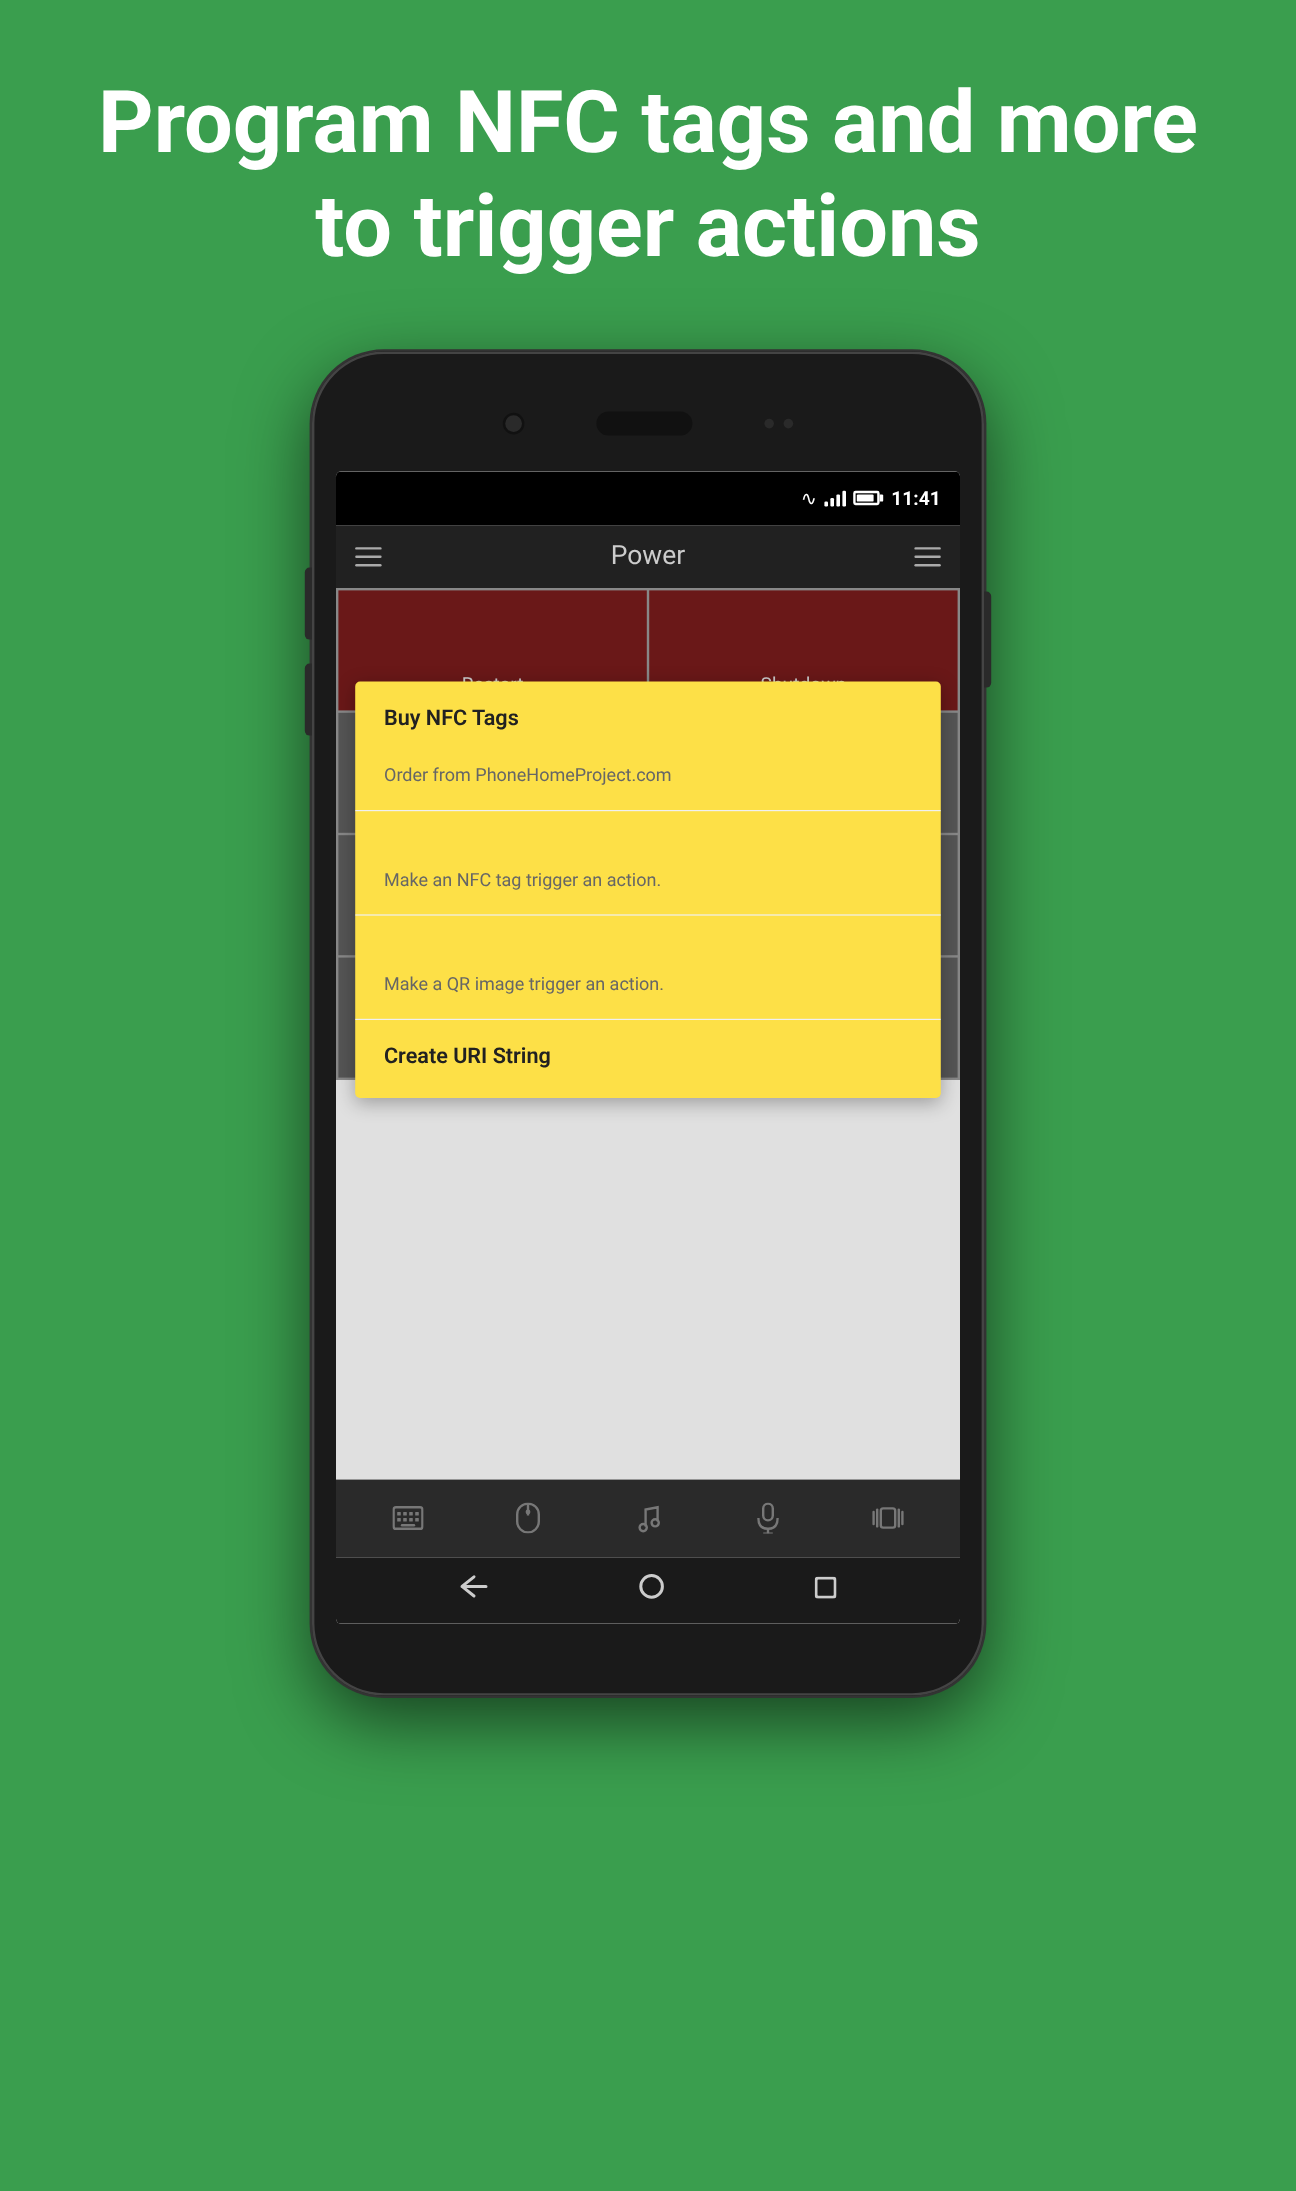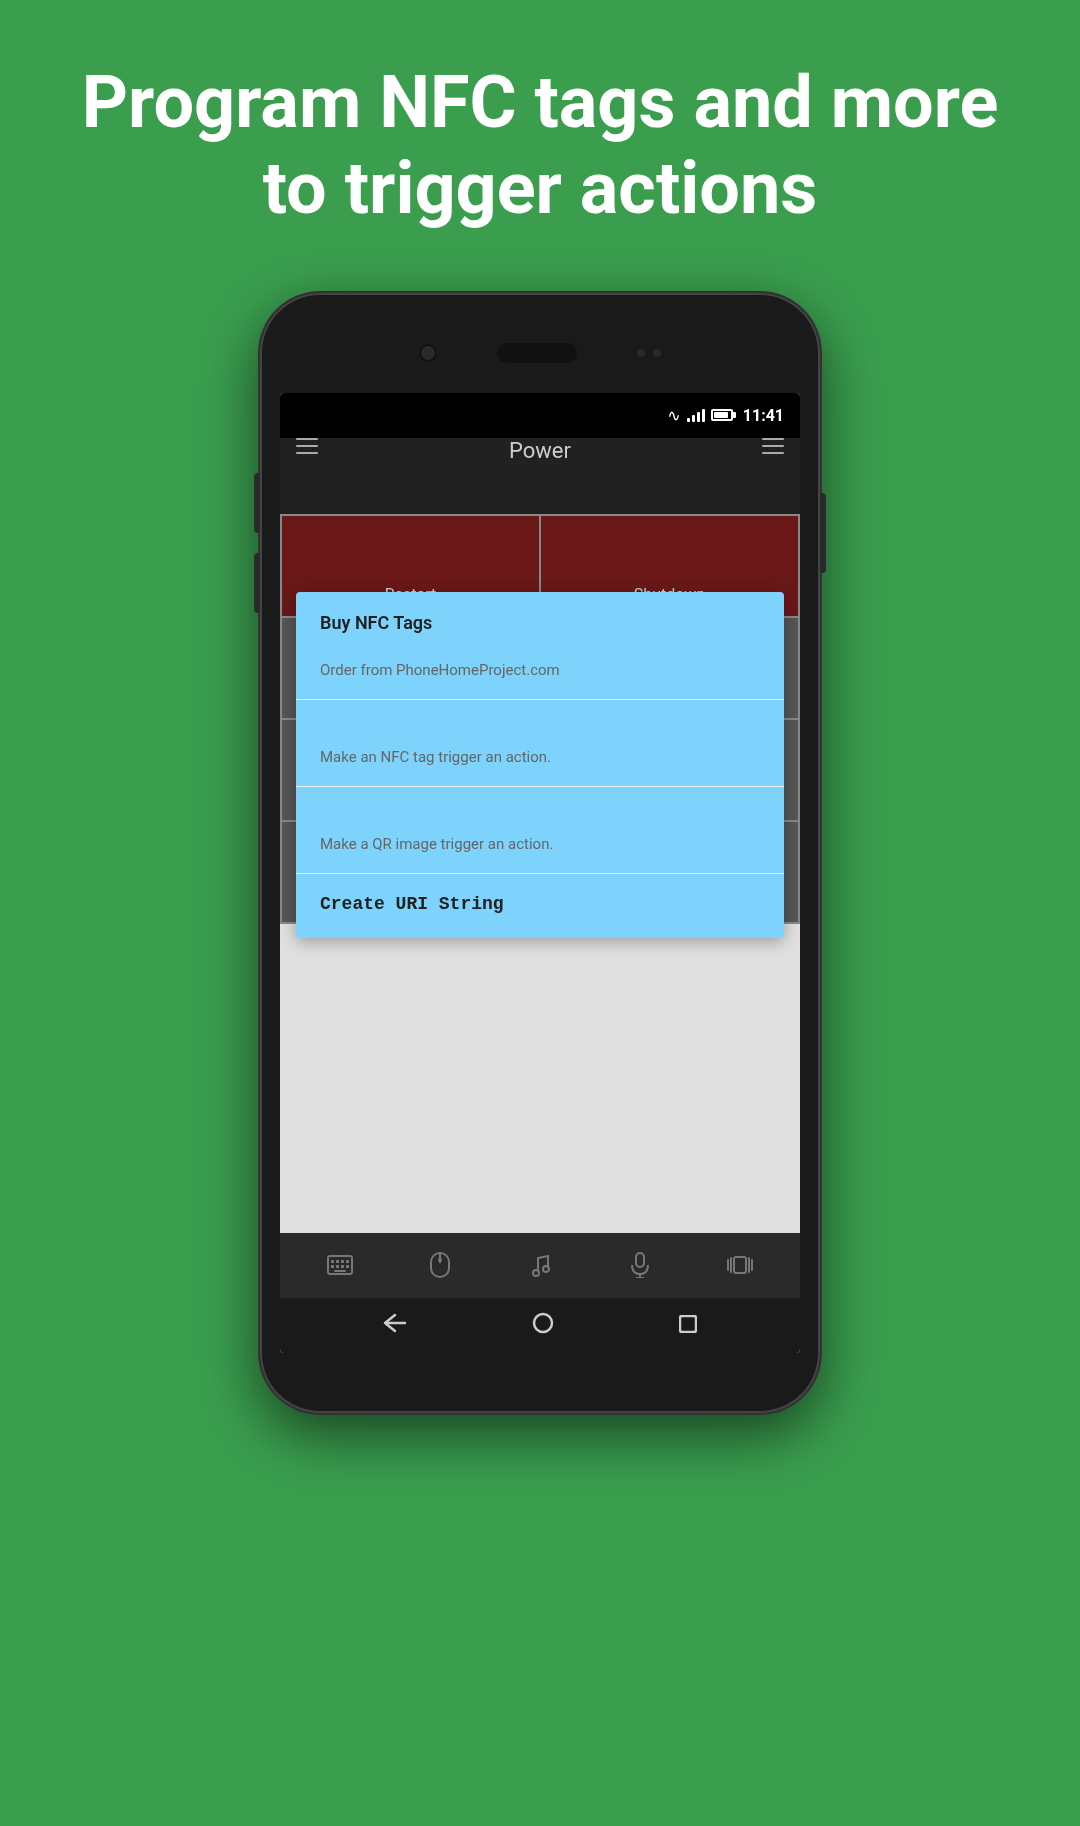--- a/index.html
+++ b/index.html
@@ -186,23 +186,23 @@
     .time {
       color: white;
       font-size: 16px;
       font-weight: 700;
       margin-left: 4px;
     }
 
     
     .app-bar {
       background: #212121;
-      height: 76px;
-      display: flex;
-      align-items: flex-start;
+      height: 52px;
+      display: flex;
+      align-items: center;
       justify-content: space-between;
       padding: 0 16px;
     }
 
     .hamburger-icon {
       display: flex;
       flex-direction: column;
       gap: 5px;
       cursor: pointer;
     }
@@ -253,36 +253,35 @@
       font-weight: 400;
       text-align: center;
     }
 
     
     .dropdown-menu {
       position: absolute;
       top: 78px;
       left: 16px;
       right: 16px;
-      background: #7dd3fc;
+      background: #fde047;
       border-radius: 4px;
       box-shadow: 0 4px 16px rgba(0,0,0,0.3);
       z-index: 10;
       overflow: hidden;
     }
 
     .menu-item {
       padding: 20px 24px;
       cursor: pointer;
       border-bottom: 1px solid #f0f0f0;
     }
 
     .menu-item:last-child {
       border-bottom: none;
-      font-family: Liberation Mono, monospace;
     }
 
     .menu-item-title {
       font-size: 18px;
       font-weight: 600;
       color: #212121;
       margin-bottom: 4px;
     }
 
     .menu-item-subtitle {

